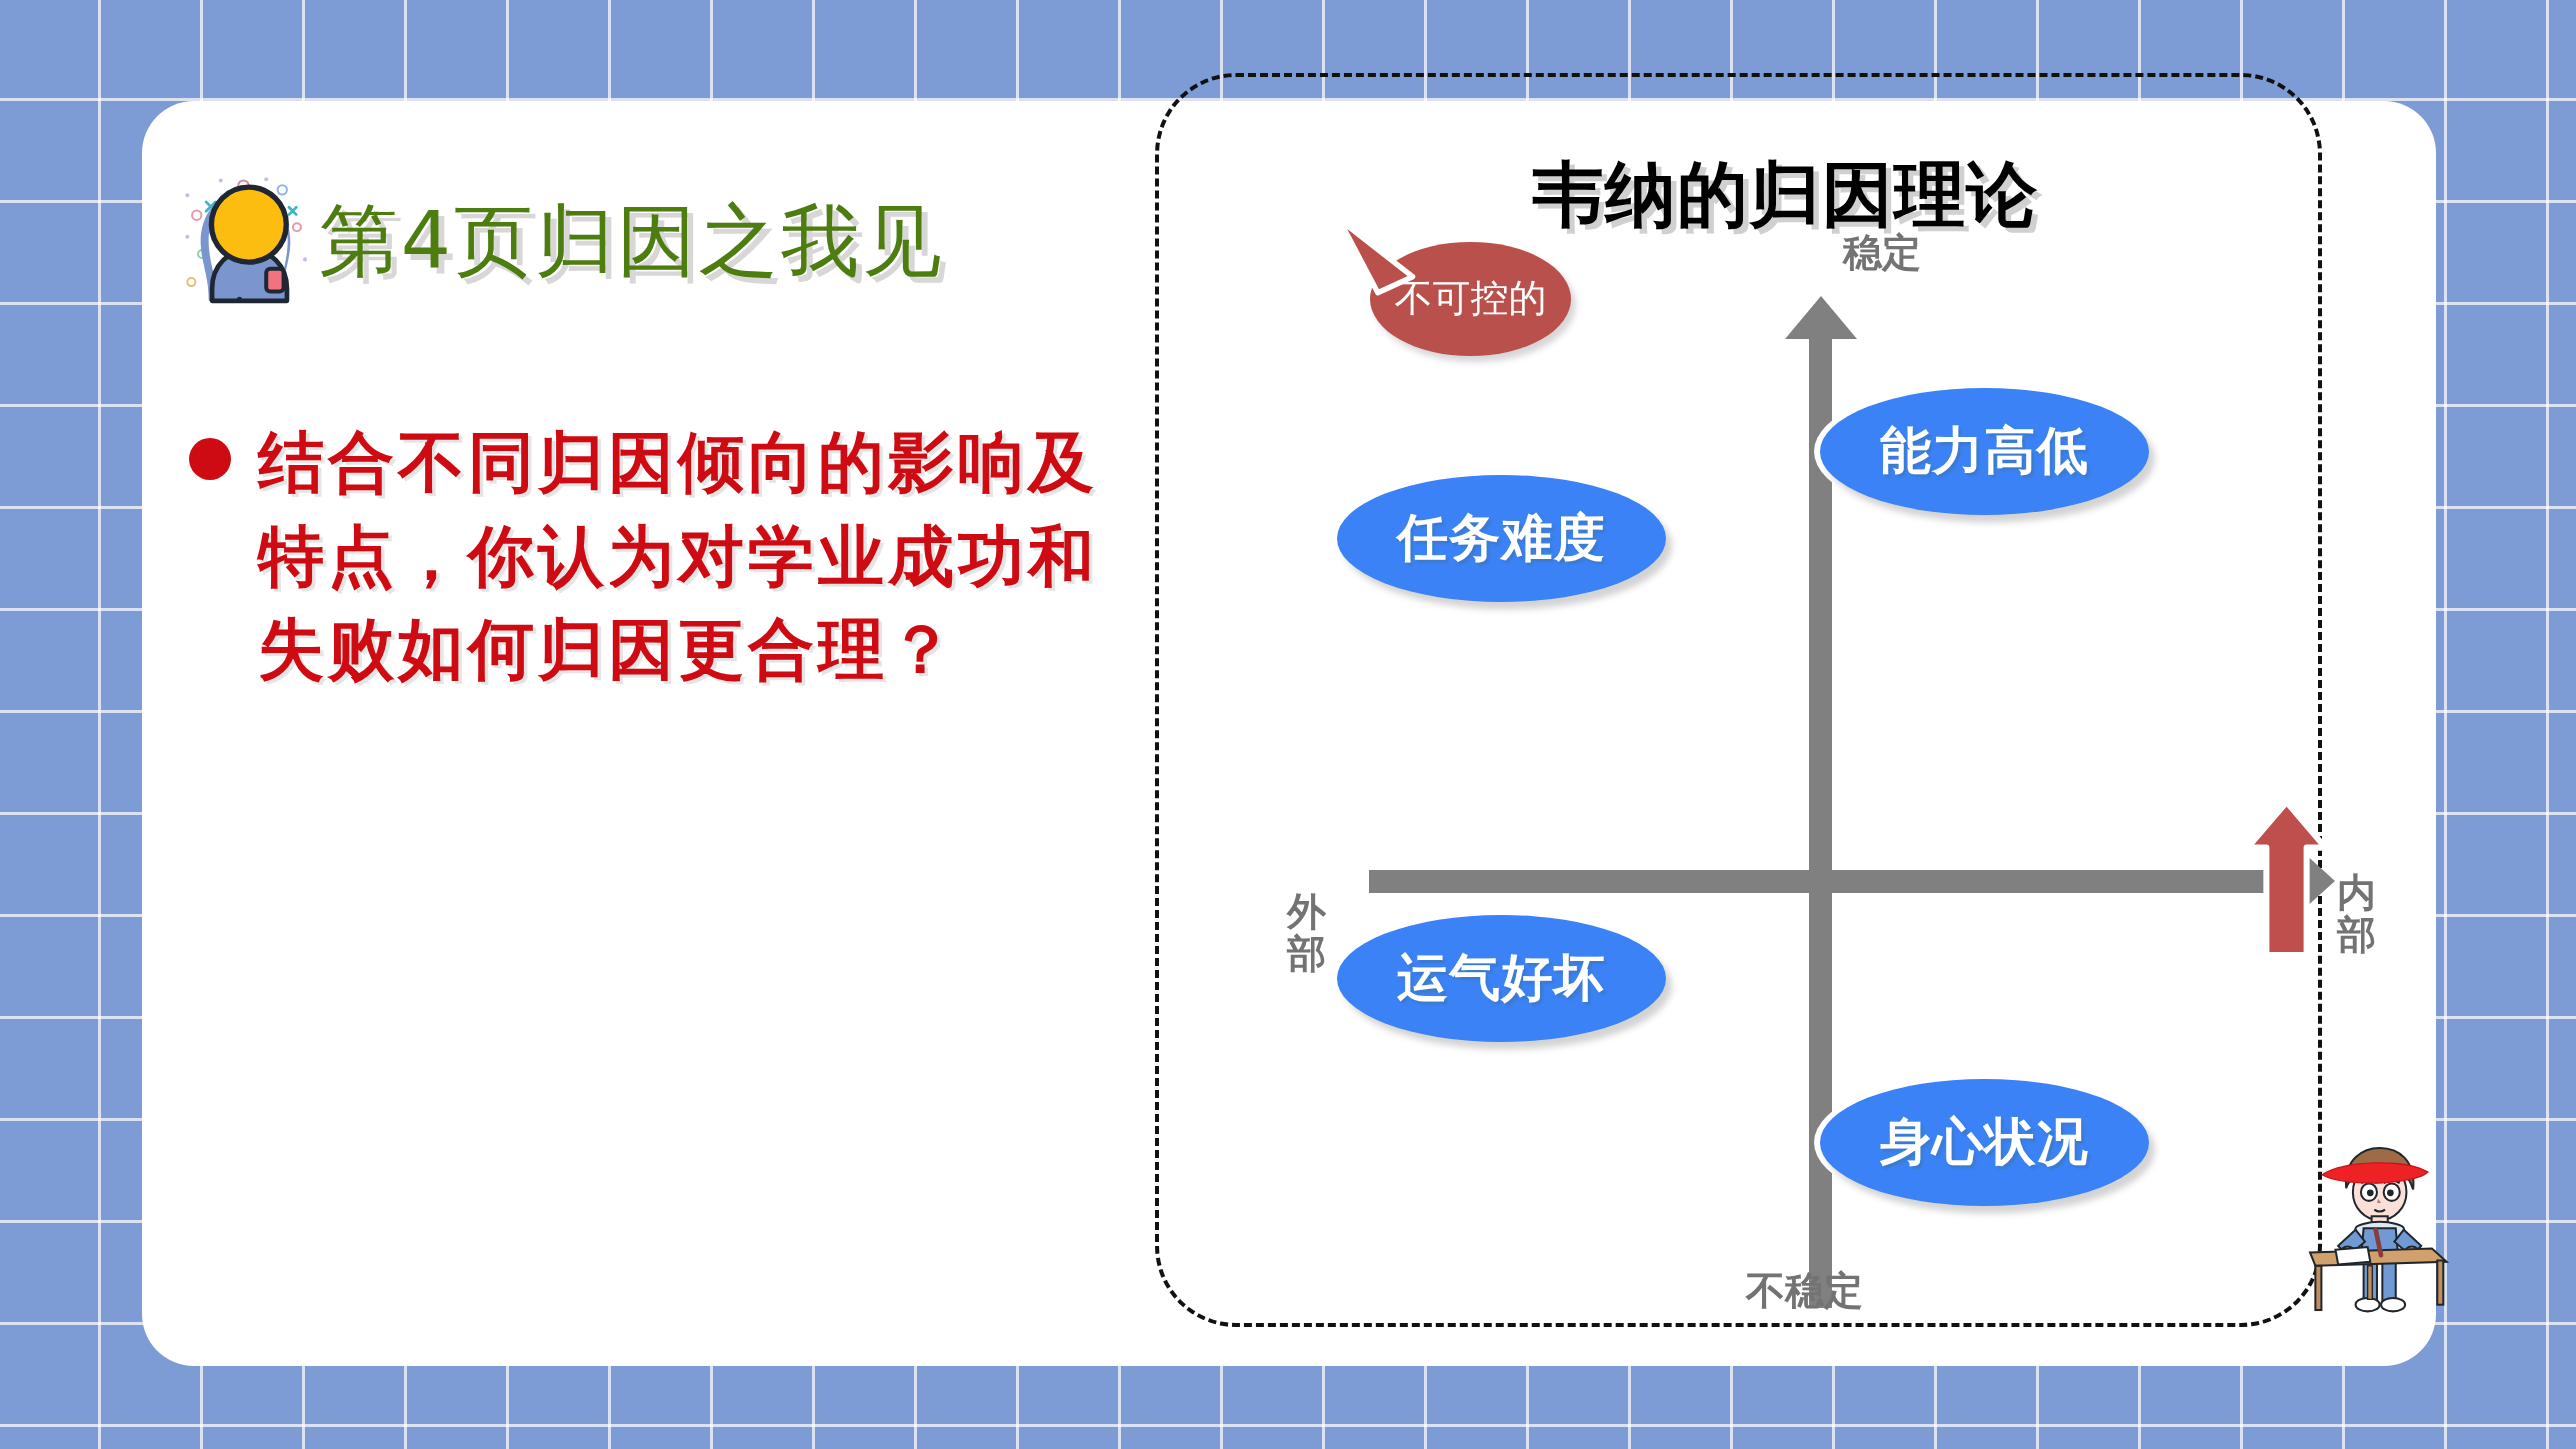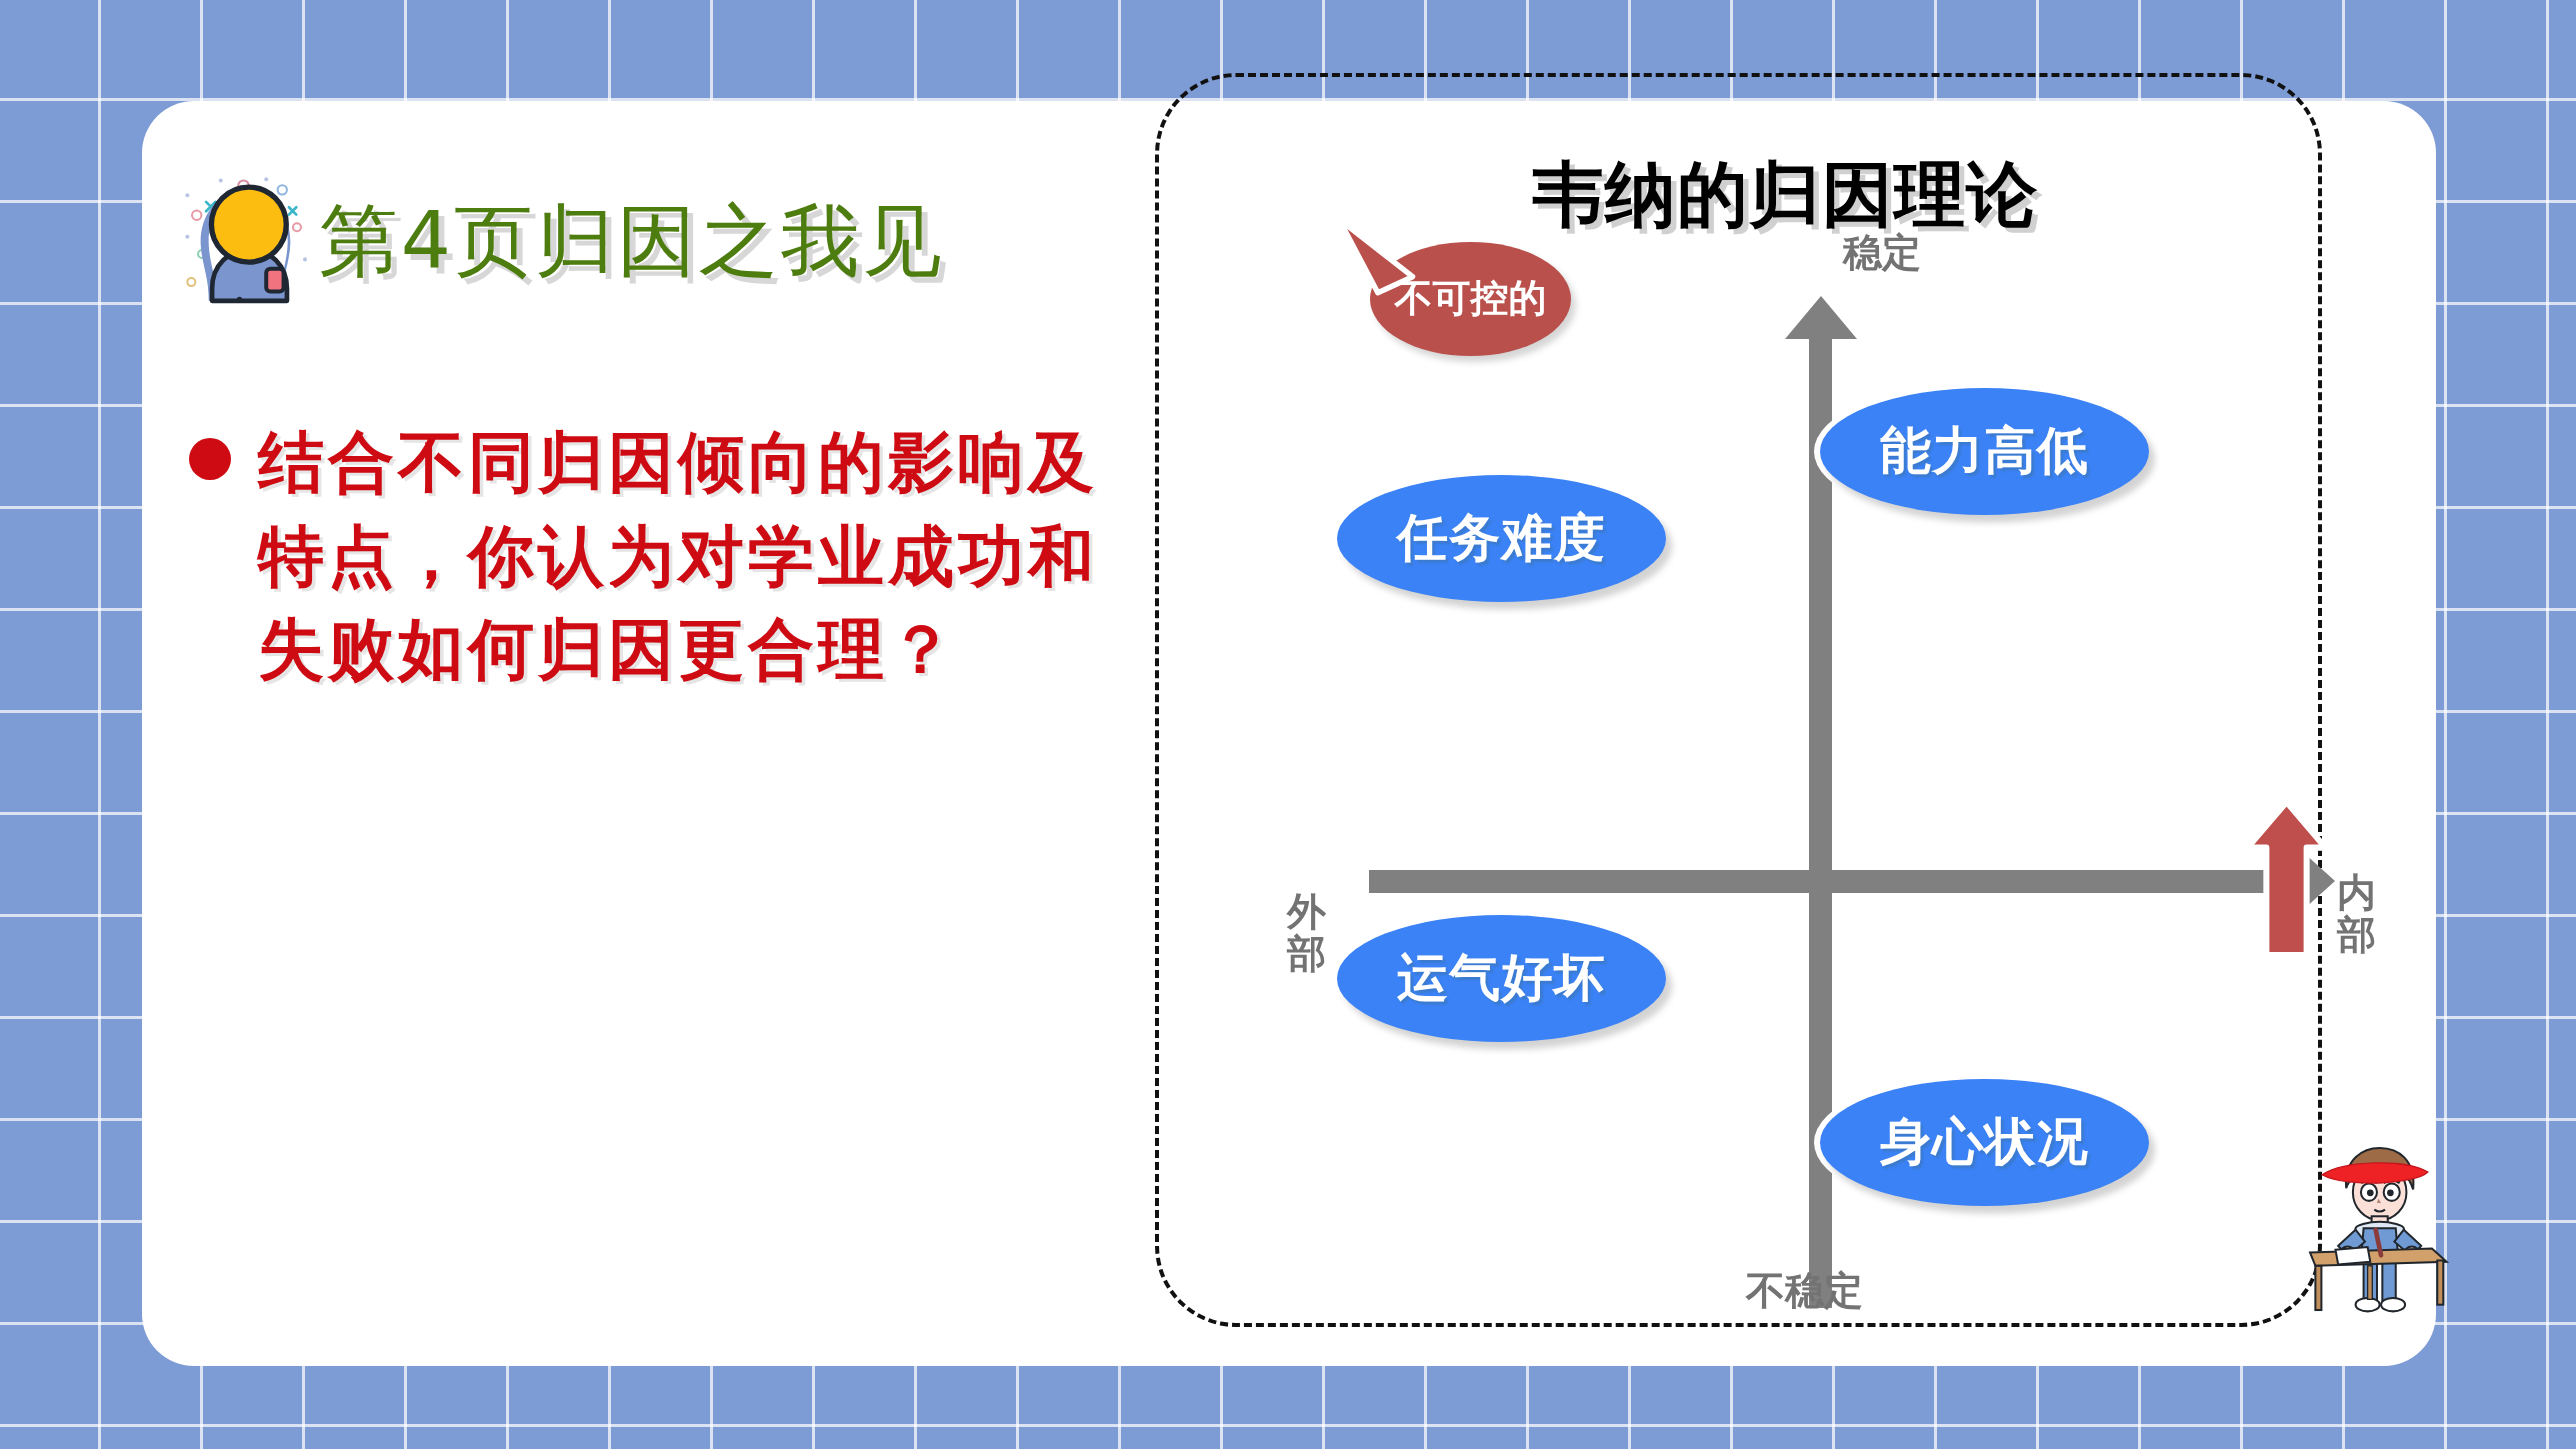--- a/index.html
+++ b/index.html
@@ -93,21 +93,21 @@
   #ell-task{left:195px;top:402px;width:329px;height:127px;}
   #ell-ability{left:678px;top:315px;width:329px;height:127px;}
   #ell-luck{left:195px;top:842px;width:329px;height:127px;}
   #ell-effort{left:678px;top:842px;width:329px;height:127px;}
   #ell-env{left:195px;top:1006px;width:329px;height:127px;}
   #ell-body{left:678px;top:1006px;width:329px;height:127px;}
   
   .bubble{
     position:absolute;border-radius:50%;background:#B9504C;
     display:flex;align-items:center;justify-content:center;text-align:center;
-    color:#fff;font-weight:bold;line-height:1.05;
+    color:#fff;font-weight:normal;line-height:1.05;
     box-shadow:4.7px 6px 6px rgba(130,130,130,.33), 0 0 0 5.4px #fff;
     font-family:"DejaVu Sans","Liberation Sans",sans-serif;
   }
   #bubble-uncontrollable{left:228px;top:169px;width:201px;height:114px;font-size:38px;padding:0 12px;box-sizing:border-box;}
   #bubble-uncontrollable .tail{
     position:absolute;left:-35px;top:-27px;width:87px;height:94px;
   }
   #bubble-controllable{left:1120px;top:1020px;width:182px;height:89px;font-size:34px;}
   #bubble-controllable .tail{
     position:absolute;left:-50px;top:-42px;width:101px;height:94px;

